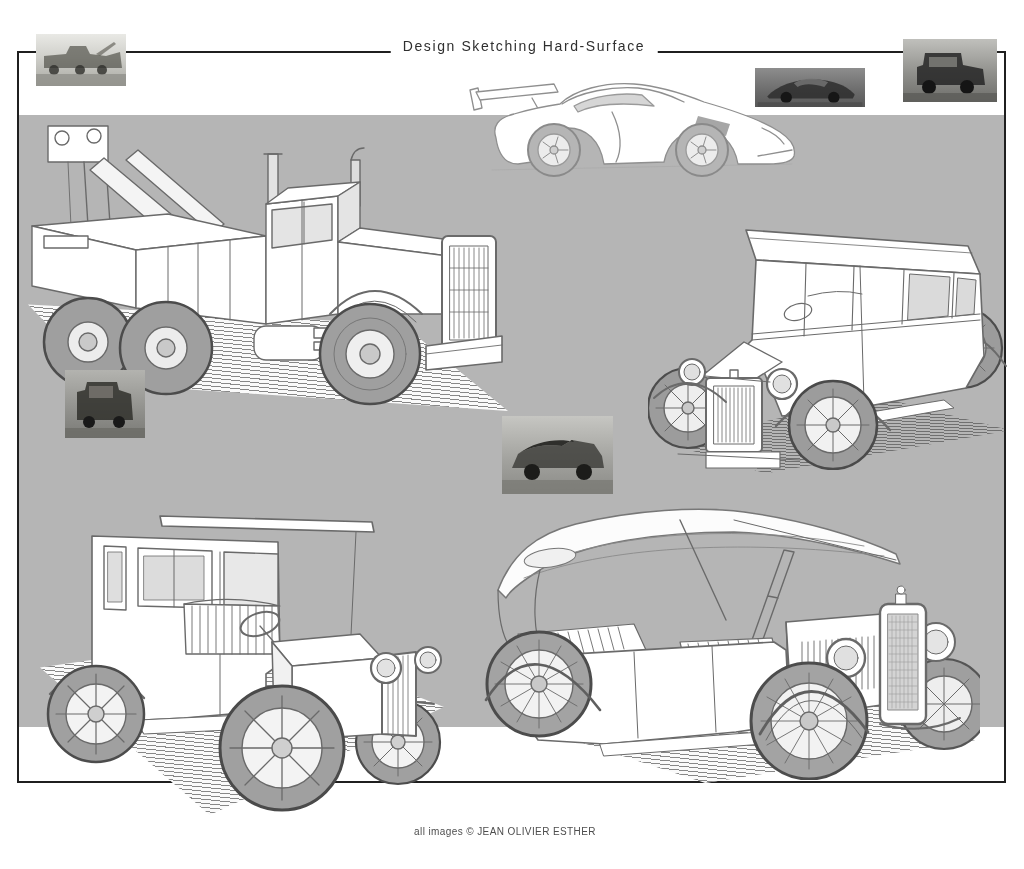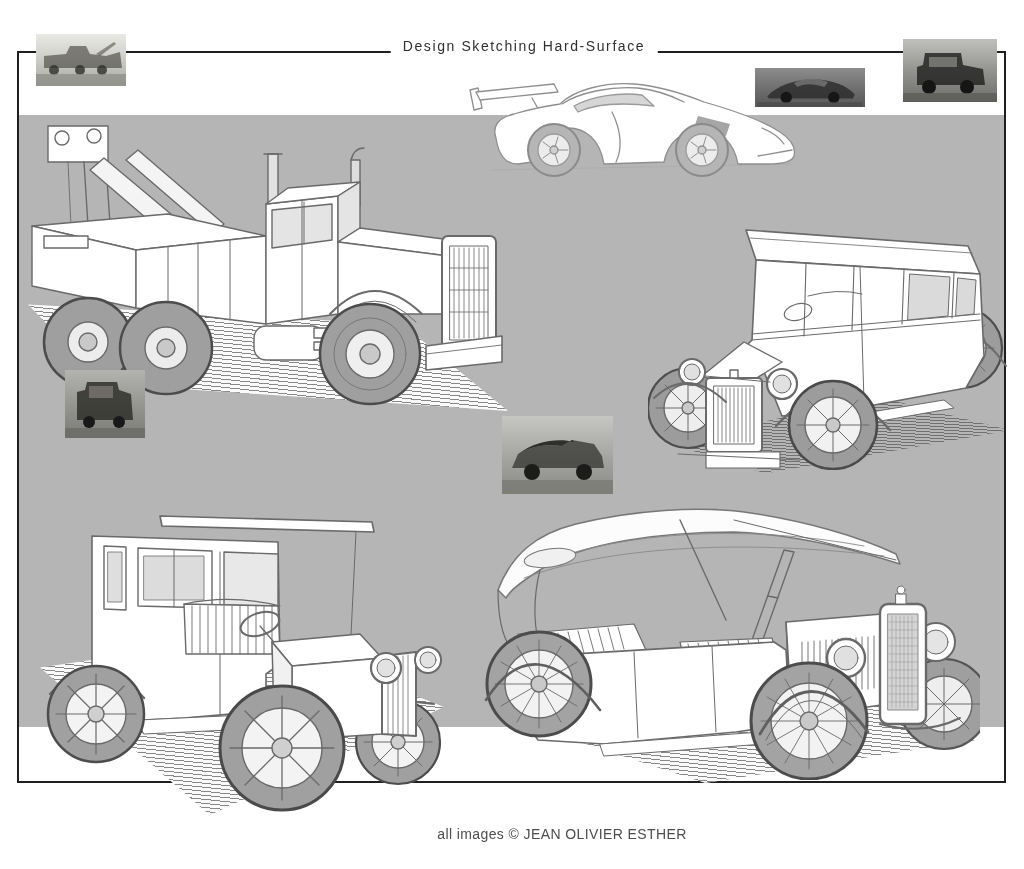--- a/index.html
+++ b/index.html
@@ -8,22 +8,22 @@
   
   #frame{position:absolute;left:17px;top:51px;width:989px;height:732px;
          border:2px solid var(--frame-border,#1f1f1f);box-sizing:border-box;z-index:2;}
   #canvas{position:absolute;left:19px;top:115px;width:985px;height:612px;
           background:var(--canvas-bg,#b5b5b5);z-index:1;}
   
   #title{position:absolute;left:524px;top:36px;transform:translateX(-50%);
          background:var(--page-bg,#fff);padding:2px 12px;white-space:nowrap;
          font-size:14px;letter-spacing:1.6px;color:var(--title-text,#2f2f2f);
          font-weight:500;z-index:6;}
-  #caption{position:absolute;left:562px;top:826px;transform:translateX(-50%);
-         font-size:14px;letter-spacing:.4px;color:var(--caption-text,#4d4d4d);
+  #caption{position:absolute;left:505px;top:826px;transform:translateX(-50%);
+         font-size:10px;letter-spacing:.4px;color:var(--caption-text,#4d4d4d);
          white-space:nowrap;z-index:6;}
   
   .photo{position:absolute;z-index:5;overflow:hidden;}
   .photo svg{display:block;width:100%;height:100%;}
   #photo-towtruck{left:36px;top:34px;width:90px;height:52px;
      background:linear-gradient(180deg,#e9e9e5 0%,#cfcfca 45%,#a8a8a2 100%);}
   #photo-mclaren{left:755px;top:68px;width:110px;height:39px;
      background:linear-gradient(180deg,#8d8d8d 0%,#6b6b6b 60%,#585858 100%);}
   #photo-limousine{left:903px;top:39px;width:94px;height:63px;
      background:linear-gradient(180deg,#c0c0bc 0%,#8f8f8b 55%,#6e6e6a 100%);}

